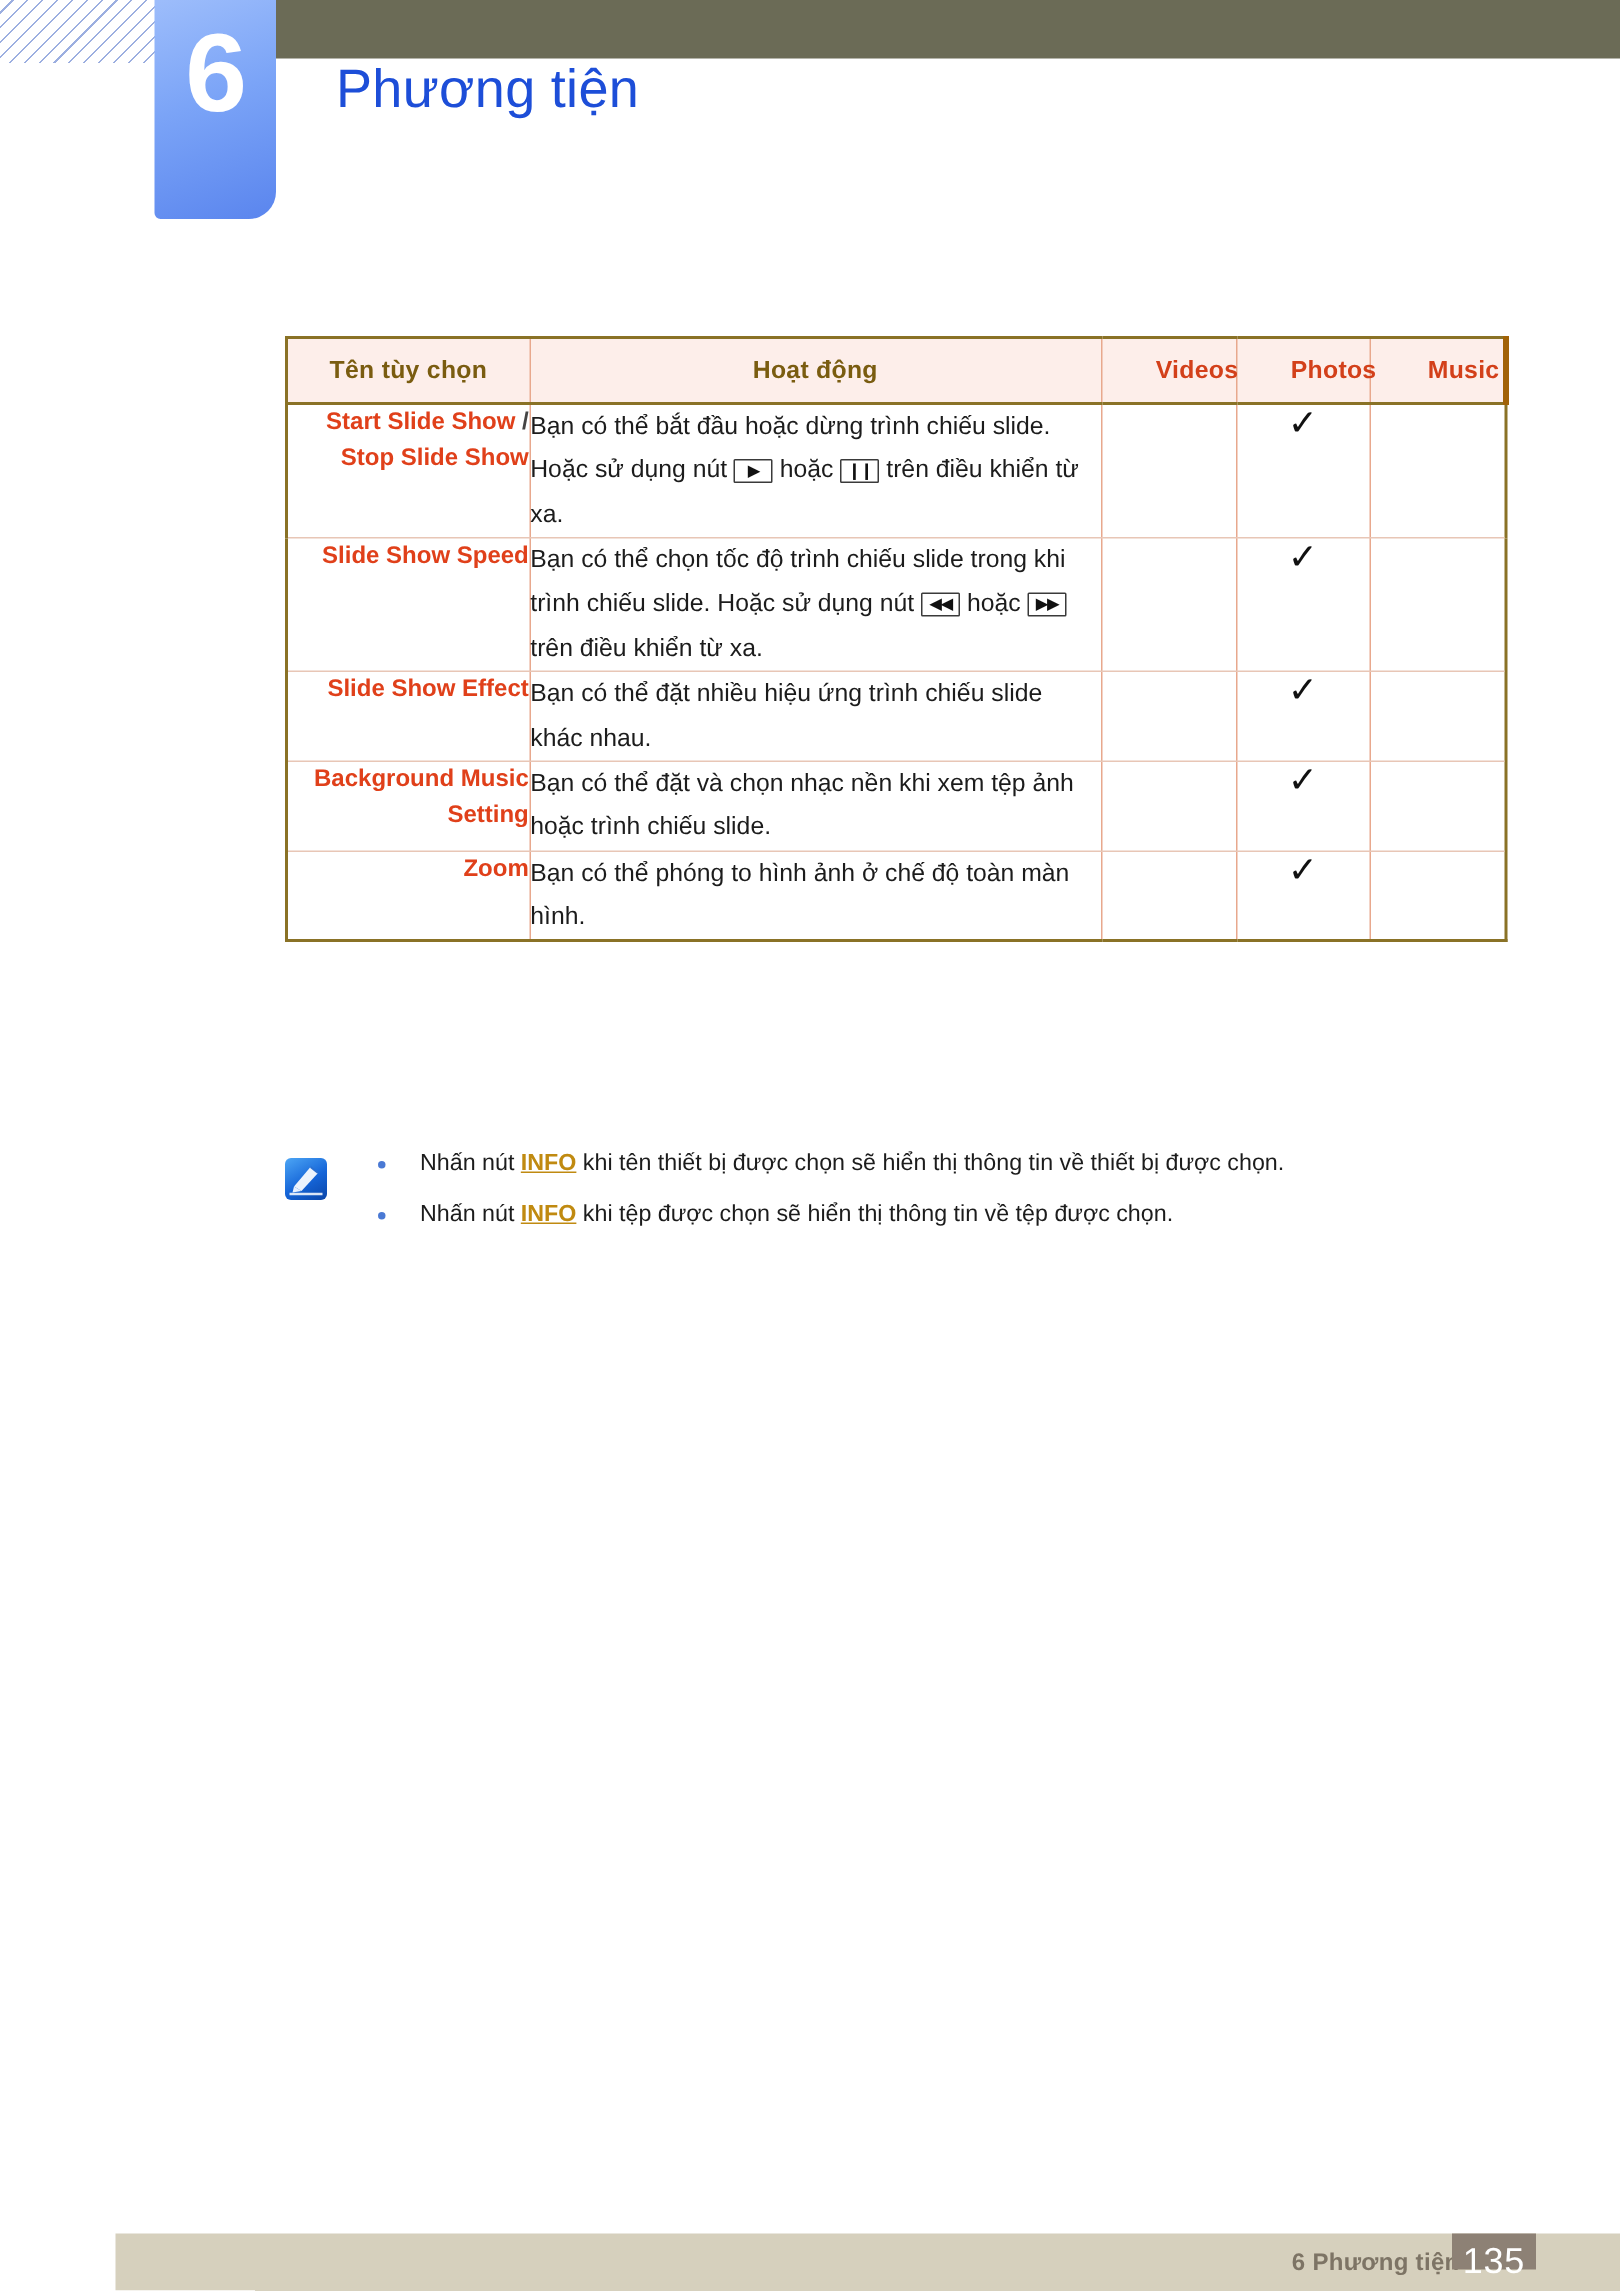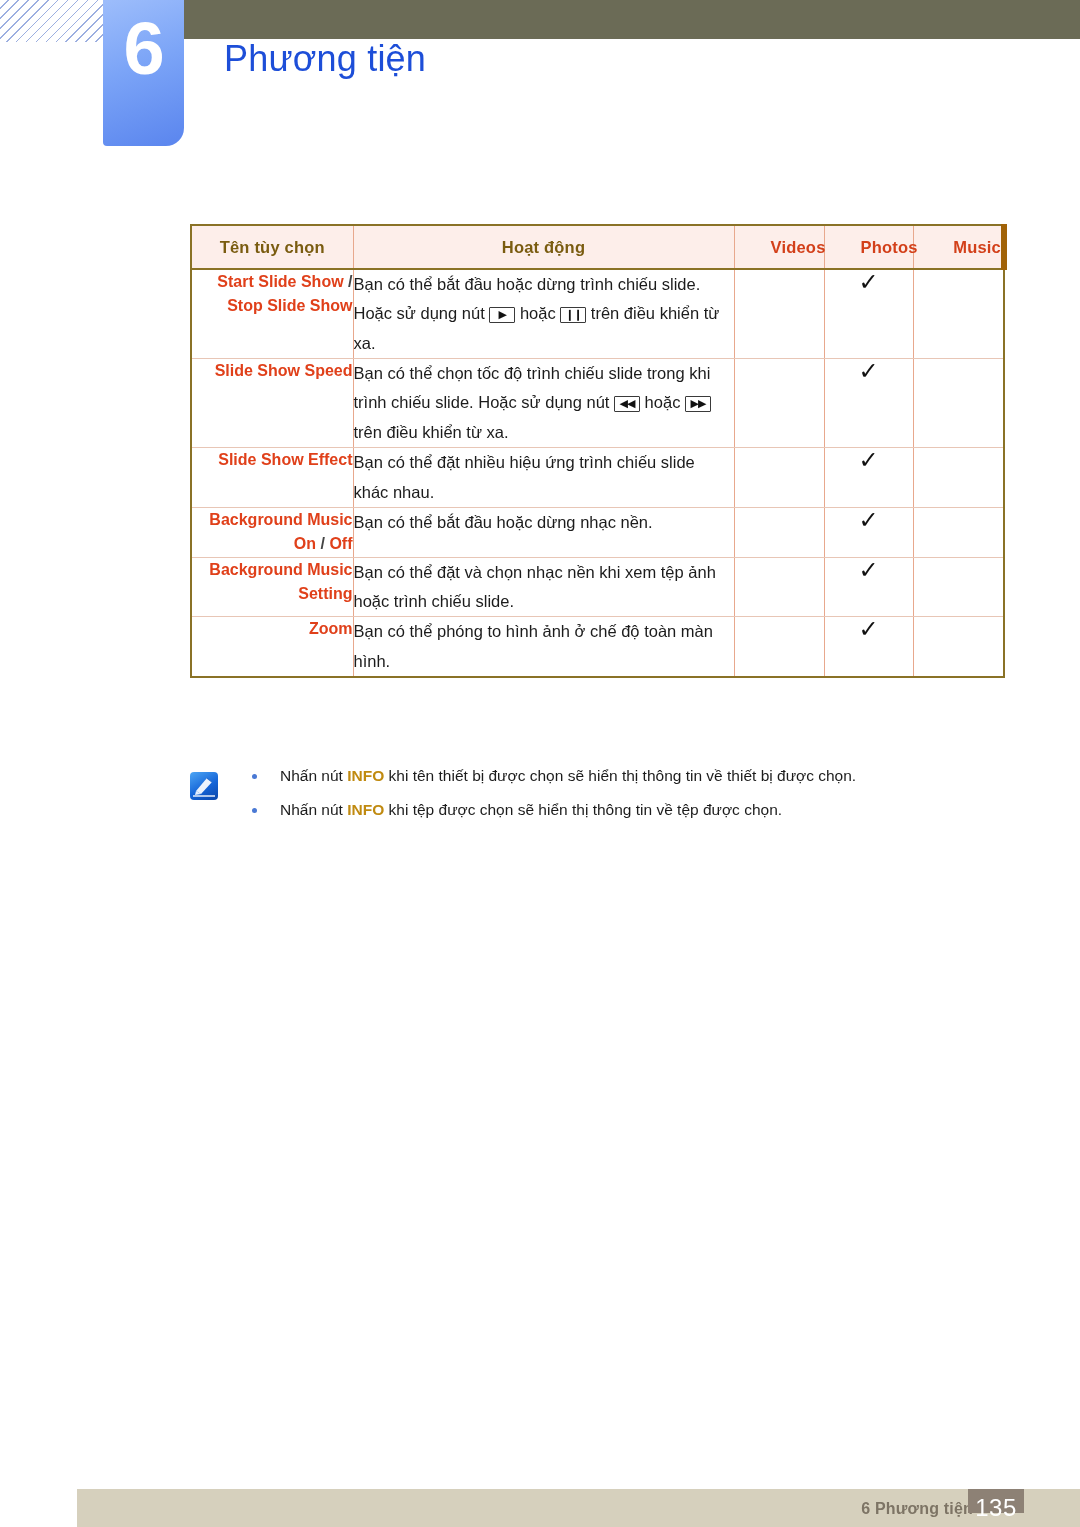--- a/index.html
+++ b/index.html
@@ -93,21 +93,21 @@
     text-align: center;
     vertical-align: middle;
     height: 42px;
     font-size: 16.5px;
     font-weight: bold;
     letter-spacing: .2px;
   }
   table.spec thead th.olive { color: #7a5c10; }
   table.spec thead th.red   { color: #d3401a; padding-left: 36px; }
   table.spec thead th:first-child { border-left: 2px solid #8a7226; }
-  table.spec thead th:last-child  { border-right: 6px solid #a16207; text-align: right; }
+  table.spec thead th:last-child  { border-right: 4px solid #a16207; }
 
   table.spec tbody td:first-child { border-left: 2px solid #8a7226; text-align: right; }
   table.spec tbody td:last-child  { border-right: 2px solid #8a7226; }
   table.spec tbody tr:last-child td { border-bottom: 2px solid #8a7226; }
 
   td.opt {
     padding: 12px 10px 12px 11px;
     font-size: 16px;
     font-weight: bold;
     color: #e0401a;
@@ -175,21 +175,21 @@
     line-height: 1;
     margin-bottom: 18px;
   }
   .note-list li .dot {
     position: absolute;
     left: 62px; top: 6px;
     width: 5px; height: 5px;
     border-radius: 50%;
     background: #4a79d4;
   }
-  .note-list li b { font-weight: bold; color: #c08a10; }
+  .note-list li b { font-weight: bold; color: #c08a10; text-decoration: underline; }
 
   
   .footer-bar {
     position: absolute;
     left: 77px; top: 1489px;
     width: 1003px; height: 38px;
     background: #d6d0bd;
   }
   .footer-text {
     position: absolute;
@@ -256,27 +256,20 @@
           <td class="mark"></td>
         </tr>
         <tr>
           <td class="opt"><span>Slide Show Effect</span></td>
           <td class="desc"><span>Bạn có thể đặt nhiều hiệu ứng trình chiếu slide khác nhau.</span></td>
           <td class="mark"></td>
           <td class="mark">✓</td>
           <td class="mark"></td>
         </tr>
         <tr>
-          <td class="opt"><span>Background Music On</span><span class="sep"> / </span><span>Off</span></td>
-          <td class="desc"><span>Bạn có thể bắt đầu hoặc dừng nhạc nền.</span></td>
-          <td class="mark"></td>
-          <td class="mark">✓</td>
-          <td class="mark"></td>
-        </tr>
-        <tr>
           <td class="opt"><span>Background Music Setting</span></td>
           <td class="desc"><span>Bạn có thể đặt và chọn nhạc nền khi xem tệp ảnh hoặc trình chiếu slide.</span></td>
           <td class="mark"></td>
           <td class="mark">✓</td>
           <td class="mark"></td>
         </tr>
         <tr>
           <td class="opt"><span>Zoom</span></td>
           <td class="desc"><span>Bạn có thể phóng to hình ảnh ở chế độ toàn màn hình.</span></td>
           <td class="mark"></td>

